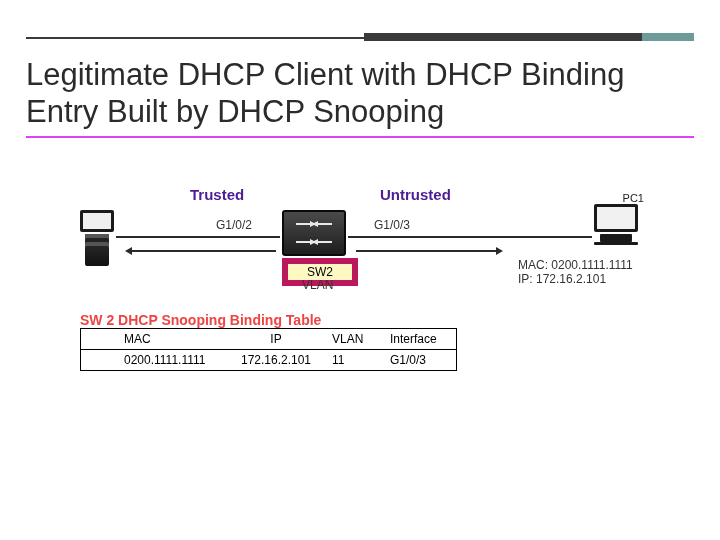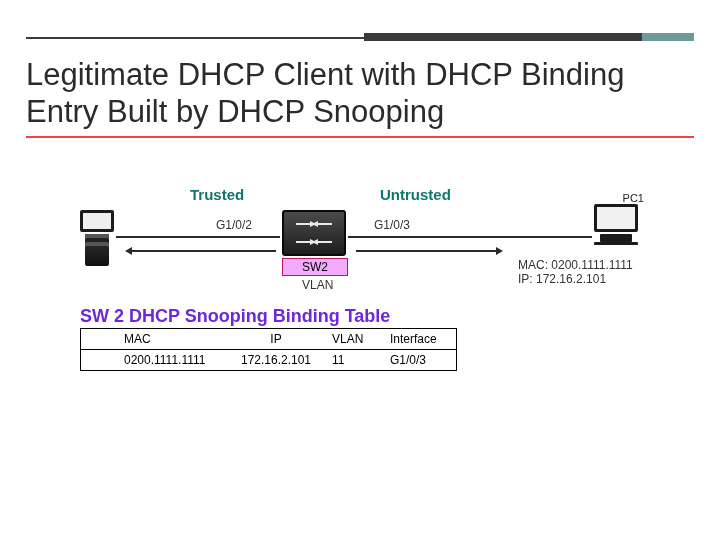--- a/index.html
+++ b/index.html
@@ -46,37 +46,37 @@
   
   .title {
     position: absolute;
     left: 26px;
     top: 56px;
     right: 26px;
     font-family: "Trebuchet MS", "Lucida Sans", Arial, sans-serif;
     font-size: 31px;
     color: #2b2b2b;
     line-height: 1.2;
-    border-bottom: 2px solid #ef4444;
+    border-bottom: 2px solid #d946ef;
     padding-bottom: 6px;
   }
 
   
   .diagram {
     position: absolute;
     left: 80px;
     top: 180px;
     width: 560px;
     height: 200px;
   }
 
   .bold-label {
     font-weight: bold;
     font-size: 15px;
-    color: #0f766e;
+    color: #4c1d95;
     position: absolute;
     white-space: nowrap;
   }
   .small-label {
     font-size: 12px;
     color: #333;
     position: absolute;
     white-space: nowrap;
   }
 
@@ -145,25 +145,25 @@
   .switch svg {
     position: absolute;
     left: 6px; top: 4px;
     width: 48px; height: 34px;
   }
   .switch-label {
     position: absolute;
     left: 202px;
     top: 78px;
     width: 64px;
-    border: 1px solid #be185d;
+    border: 6px solid #be185d;
     font-size: 12px;
     text-align: center;
     padding: 1px 0;
-    background: #f0abfc;
+    background: #fef9c3;
   }
 
   
   .pc {
     position: absolute;
     right: 0px;
     top: 24px;
     width: 48px;
     height: 42px;
   }
@@ -198,24 +198,24 @@
     top: 10px;
     font-size: 11px;
     color: #222;
   }
 
 
   
   .table-title {
     position: absolute;
     left: 0px;
-    top: 126px;
+    top: 132px;
     font-weight: bold;
-    font-size: 18px;
-    color: #6d28d9;
+    font-size: 14px;
+    color: #ef4444;
   }
   .btable {
     position: absolute;
     left: 0px;
     top: 148px;
     border: 1.5px solid #000;
     border-collapse: collapse;
     font-size: 12px;
   }
   .btable th, .btable td {

